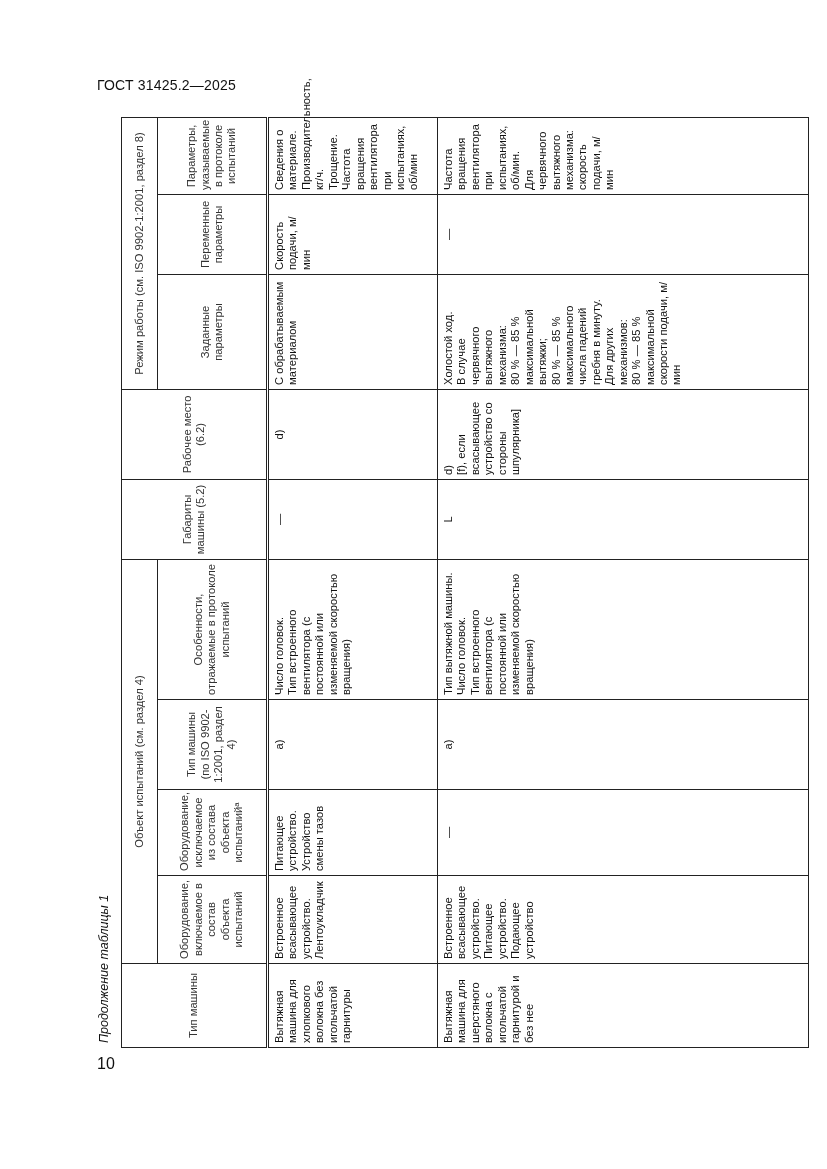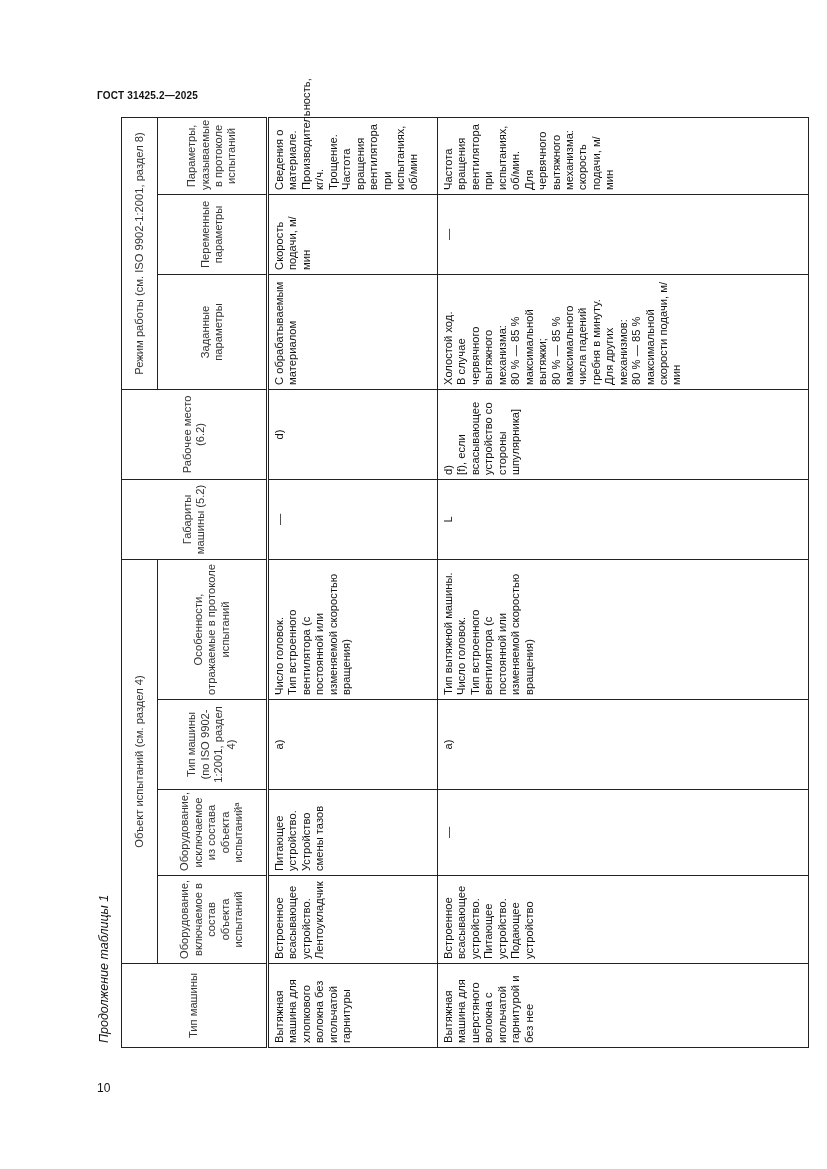--- a/index.html
+++ b/index.html
@@ -1,20 +1,20 @@
 <!DOCTYPE html>
 <html><head>
 <meta charset="utf-8">
 <style>
   html, body { margin: 0; padding: 0; background: #ffffff; }
   body { width: 827px; height: 1169px; position: relative; overflow: hidden;
          font-family: "Liberation Sans", sans-serif; color: #111; }
-  .doc-header { position: absolute; left: 97px; top: 90px; font-weight: bold;
-                font-size: 10px; letter-spacing: 0.2px; }
-  .page-number { position: absolute; left: 97px; top: 1081px; font-size: 12px; }
+  .doc-header { position: absolute; left: 97px; top: 77px; font-weight: normal;
+                font-size: 14px; letter-spacing: 0.2px; }
+  .page-number { position: absolute; left: 97px; top: 1055px; font-size: 16px; }
   .continuation { position: absolute; left: 97px; top: 1043px; transform-origin: 0 0;
                   transform: rotate(-90deg); font-style: italic; font-size: 12.5px;
                   white-space: nowrap; }
   
   .table-wrap { position: absolute; left: 121px; top: 1048px; width: 930px; height: 688px;
                 transform-origin: 0 0; transform: rotate(-90deg); }
   table { border-collapse: collapse; width: 930px; height: 688px; table-layout: fixed;
           font-size: 11.2px; line-height: 1.2; }
   th, td { border: 1.2px solid #222; vertical-align: top; padding: 4px 4px; }
   th { font-weight: normal; text-align: center; vertical-align: middle; color: #333; }

